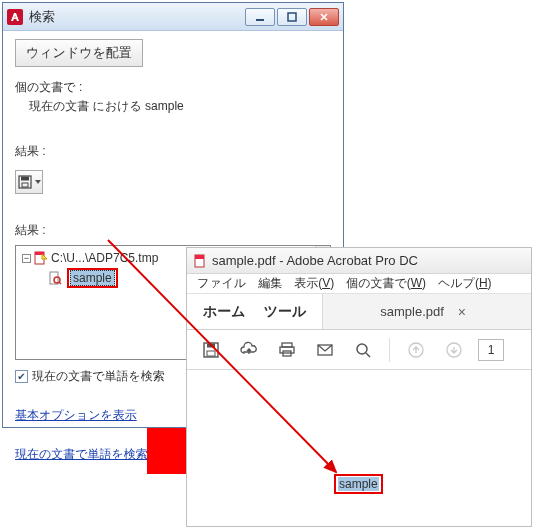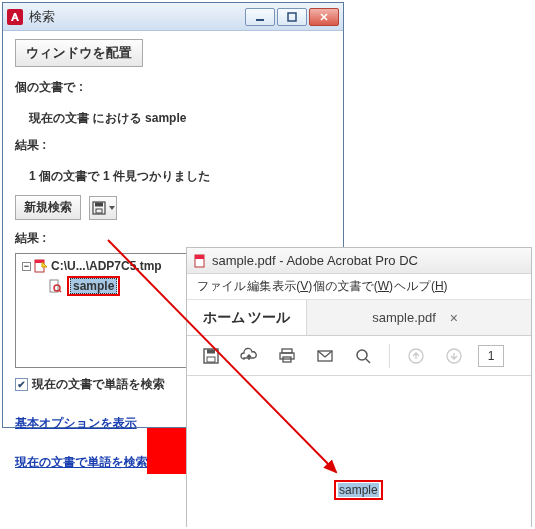--- a/index.html
+++ b/index.html
@@ -45,33 +45,32 @@
     display:flex;align-items:center;justify-content:center;
     font-size:11px; color:#2b4d76;
   }
   .winbtn.close{
     background:linear-gradient(#f2b2a9,#d85a49);
     border-color:#b44437;color:#fff;
   }
 
   .search-body {
     padding: 8px 12px 10px;
-    font-weight: bold;
   }
   .arrange-btn {
     display:inline-block;
     padding:4px 10px;
     border:1px solid #a9a9a9;
     background:linear-gradient(#fdfdfd,#e8e8e8);
     font-size:13px;
     margin-bottom:10px;
   }
   .field-label { margin-top:2px; }
-  .indented { padding-left:14px; margin-top:14px; }
-  .sec { margin-top:10px; }
+  .indented { padding-left:14px; margin-top:2px; }
+  .sec { margin-top:28px; }
 
   .actionrow { margin-top:10px; display:flex; gap:8px; align-items:center; }
   .action-btn {
     padding:3px 8px;
     border:1px solid #a9a9a9;
     background:linear-gradient(#fdfdfd,#e8e8e8);
   }
   .iconbtn {
     width:28px;height:24px;
     border:1px solid #a9a9a9;
@@ -144,35 +143,35 @@
   .ac-titlebar{
     height:26px;
     background:linear-gradient(#fafafa,#eaeaea);
     border-bottom:1px solid #d6d6d6;
     display:flex;align-items:center;padding:0 6px;
     font-size:13px;
     text-align:center;
   }
   .ac-pdf-icon{width:14px;height:14px;margin-right:5px;}
   .ac-menubar{
-    height:26px;
-    display:flex; gap:1px; align-items:center;
+    height:20px;
+    display:flex; gap:12px; align-items:center;
     padding:0 10px;
     border-bottom:1px solid #e2e2e2;
     font-size:12px;
   }
   .ac-menubar span u{text-decoration:underline;}
   .ac-tabs{
     height:36px;
     display:flex;align-items:stretch;
     border-bottom:1px solid #d0d0d0;
     background:#fff;
   }
   .ac-hometools{
-    display:flex;align-items:center;gap:2px;padding:0 16px;
+    display:flex;align-items:center;gap:18px;padding:0 16px;
     font-size:14px;font-weight:bold;color:#333;
   }
   .ac-tab{
     flex:1;
     background:#f3f3f3;
     border-left:1px solid #d8d8d8;
     display:flex;align-items:center;justify-content:center;gap:6px;
     font-size:13px;color:#444;
   }
   .ac-tab .tab-close{color:#666;font-size:14px;padding:0 8px;}
@@ -244,24 +243,22 @@
     </div>
   </div>
 
   <div class="search-body">
     <div class="arrange-btn">ウィンドウを配置</div>
 
     <div class="field-label">個の文書で :</div>
     <div class="indented">現在の文書 における sample</div>
 
     <div class="field-label sec">結果 :</div>
-    <div class="indented">1 個の文書で 1 件見つかりました</div>
 
     <div class="actionrow">
-      <div class="action-btn">新規検索</div>
       <div class="iconbtn">
         <svg width="14" height="14" viewBox="0 0 14 14">
           <rect x="1" y="1" width="12" height="12" fill="none" stroke="#444" stroke-width="1.2"></rect>
           <rect x="3" y="1.5" width="8" height="4" fill="#444"></rect>
           <rect x="4" y="8" width="6" height="4" fill="none" stroke="#444"></rect>
         </svg>
         <span class="dropdown-caret"></span>
       </div>
     </div>
 

